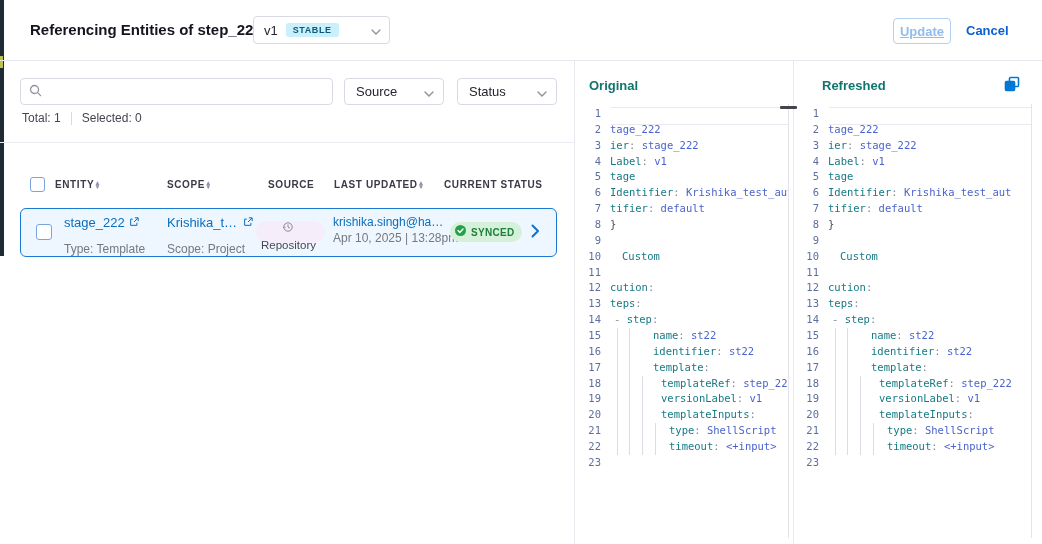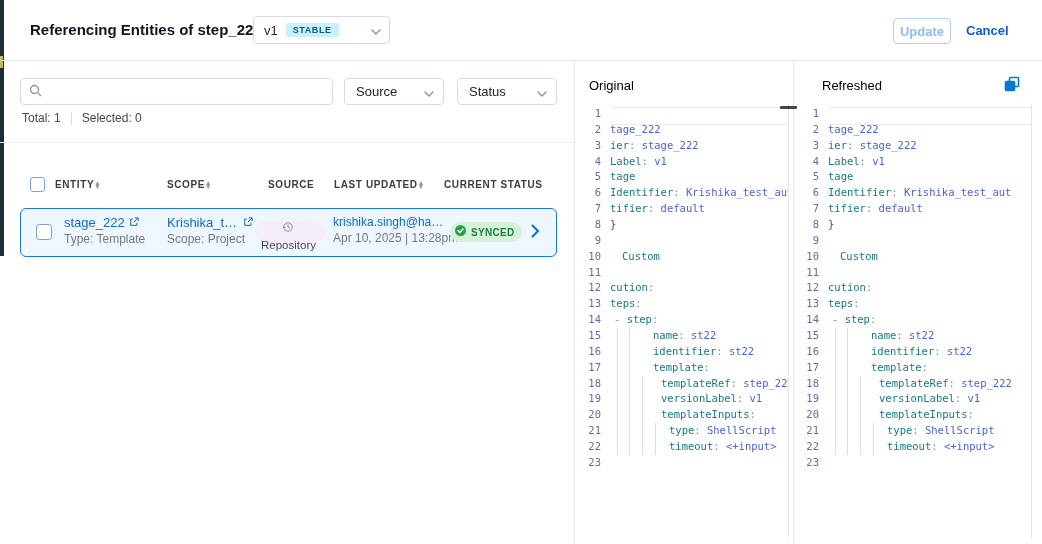--- a/index.html
+++ b/index.html
@@ -21,21 +21,21 @@
   }
   .version-label{font-size:13px;color:#24252e;margin-right:8px}
   .version-badge{
     background:#c9f0fb;color:#0a5a7a;font-size:9px;font-weight:bold;letter-spacing:.6px;
     padding:2px 7px;border-radius:3px;
   }
   .version-select .chev{margin-left:auto}
   .update-btn{
     left:893px;top:18px;width:58px;height:26px;border:1px solid #b2d0f2;border-radius:4px;
     background:#fff;color:#91bcec;font-size:13px;font-weight:bold;
-    display:flex;align-items:center;justify-content:center;box-sizing:border-box;
+    display:flex;align-items:center;justify-content:center;box-sizing:border-box;text-decoration:underline;
   }
   .cancel-btn{left:966px;top:23px;font-size:13px;font-weight:bold;color:#0b5fd0;cursor:pointer}
   .header-divider{left:0;top:60px;width:1042px;height:1px;background:#e7e7ee}
 
   
   .search-box{
     left:20px;top:78px;width:313px;height:27px;border:1px solid #d8d9e3;border-radius:4px;
     background:#fff;display:flex;align-items:center;padding:0 8px;box-sizing:border-box;
   }
   .search-box input{
@@ -61,41 +61,41 @@
   .th{font-size:10px;font-weight:bold;letter-spacing:.6px;color:#3a3b46;top:179px;display:flex;align-items:center;}
   .th-entity{left:55px}.th-scope{left:167px}.th-source{left:268px}.th-updated{left:334px}.th-status{left:444px}
   .sort{display:inline-flex;flex-direction:column;line-height:4px;font-size:6.5px;color:#8f90a6;cursor:pointer}
 
   .entity-row{
     left:20px;top:208px;width:537px;height:49px;background:#eef7ff;border:1px solid #1a79d2;
     border-radius:6px;box-sizing:border-box;cursor:pointer;
   }
   .row-check{left:36px;top:224px;width:16px;height:16px}
   .cell-link{font-size:13px;color:#0a6ebd;white-space:nowrap;display:flex;align-items:center;gap:4px;cursor:pointer}
-  .cell-sub{font-size:12px;color:#77787f;margin-top:2px;white-space:nowrap}
+  .cell-sub{font-size:12px;color:#77787f;margin-top:12px;white-space:nowrap}
   .cell-entity{left:64px;top:215px}
   .cell-scope{left:167px;top:215px}
   .cell-scope .trunc{max-width:72px;overflow:hidden;text-overflow:ellipsis;display:inline-block}
   .source-badge{
     left:255px;top:221px;height:22px;background:#f5eefa;border-radius:11px;display:flex;align-items:center;
     padding:0 9px 0 6px;gap:4px;font-size:11.5px;color:#4a4652;box-sizing:border-box;flex-direction:column;
   }
   .cell-updated{left:333px;top:215px}
   .cell-updated .email{font-size:12px;color:#0a6ebd;max-width:113px;overflow:hidden;text-overflow:ellipsis;white-space:nowrap}
   .cell-updated .date{font-size:12px;color:#77787f;margin-top:2px;white-space:nowrap}
   .status-badge{
     left:450px;top:222px;height:20px;background:#d6f1da;border-radius:10px;display:flex;align-items:center;
     padding:0 8px 0 4px;gap:4px;box-sizing:border-box;
   }
   .status-badge .txt{font-size:10px;font-weight:bold;color:#1d7f38;letter-spacing:.3px}
   .row-chevron{left:531px;top:224px}
 
   
   .v-divider{top:61px;width:1px;height:483px;background:#e8e8ee}
-  .pane-title{top:78px;font-size:13px;font-weight:normal;color:#000000}
+  .pane-title{top:78px;font-size:13px;font-weight:bold;color:#0f766e}
   .copy-btn{left:1003px;top:75px;cursor:pointer}
   .clip-border{top:104px;width:1px;height:434px;background:#e3e3ea}
   .deco-line{height:1px;background:#e9e9ef}
   .scroll-thumb{left:780px;top:106px;width:17px;height:3px;background:#44454c;border-radius:1px}
 
   .code-pane{top:106px;height:366px;overflow:hidden;font-family:"DejaVu Sans Mono",monospace;font-size:10.5px}
   .pane-orig{left:575px;width:213px}
   .pane-refr{left:793px;width:238px}
   .code-row{height:15.87px;line-height:15.87px;display:flex;white-space:pre}
   .code-num{width:26px;padding-right:5px;text-align:right;color:#5e6f9e;flex:none}

